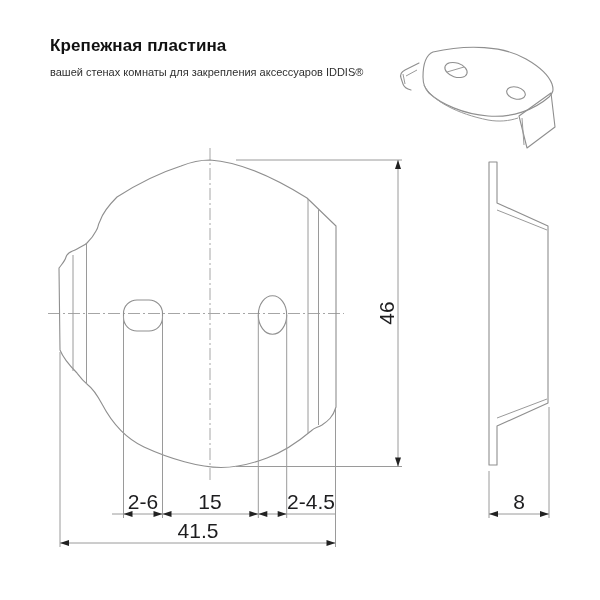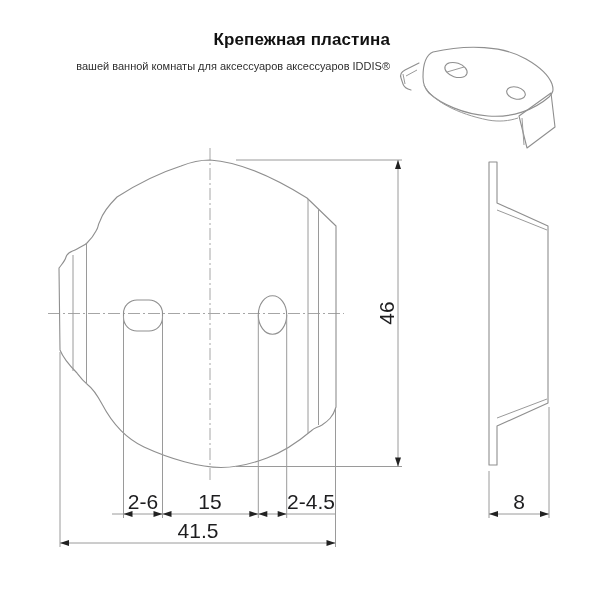--- a/index.html
+++ b/index.html
@@ -1,20 +1,20 @@
 <!DOCTYPE html>
 <html><head>
 <meta charset="utf-8">
 <style>
   html,body{margin:0;padding:0;background:#fff;}
   .page{
     position:relative;width:600px;height:600px;background:#fff;overflow:hidden;
     font-family:"Liberation Sans","DejaVu Sans",sans-serif;
   }
-  .header{position:absolute;left:50px;top:30px;width:340px;text-align:right;}
+  .header{position:absolute;left:50px;top:36px;width:340px;}
   .title{
     font-size:17px;font-weight:bold;color:#111;margin:0 0 9px 0;letter-spacing:.1px;
   }
   .subtitle{font-size:11px;line-height:15.5px;color:#2f2f2f;}
   svg{position:absolute;left:0;top:0;}
   .outline{fill:none;stroke:#8f8f8f;stroke-width:1.1;stroke-linejoin:round;stroke-linecap:round;}
   .thin{fill:none;stroke:#9a9a9a;stroke-width:1;}
   .center{fill:none;stroke:#a6a6a6;stroke-width:1;stroke-dasharray:12 3 2 3;}
   .dim{fill:none;stroke:#9a9a9a;stroke-width:1;}
   .arrow{fill:#222;stroke:none;}
@@ -24,21 +24,21 @@
   }
 </style>
 </head>
 <body>
 
 <div class="page">
 
   <div class="header">
     <h1 class="title">Крепежная пластина</h1>
     <div class="subtitle">
-      <div>вашей ванной комнаты для аксессуаров аксессуаров IDDIS®</div>
+      <div>вашей стенах комнаты для закрепления аксессуаров IDDIS®</div>
     </div>
   </div>
 
   <svg width="600" height="600" viewBox="0 0 600 600">
 
     <g>
 
       <path class="center" d="M 210,148 V 482"></path>
       <path class="center" d="M 48,313.5 H 344"></path>
 

